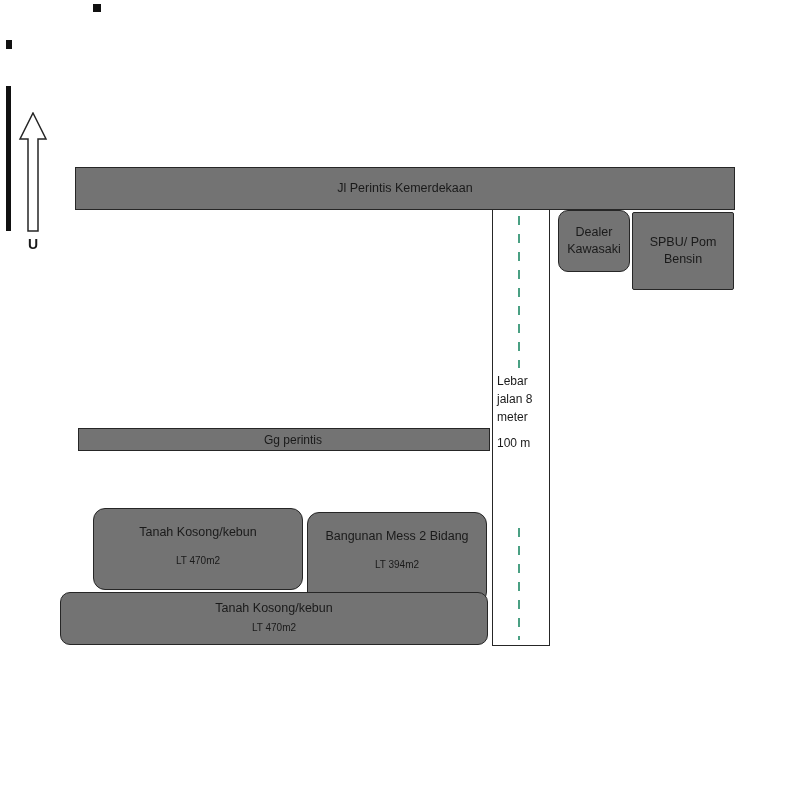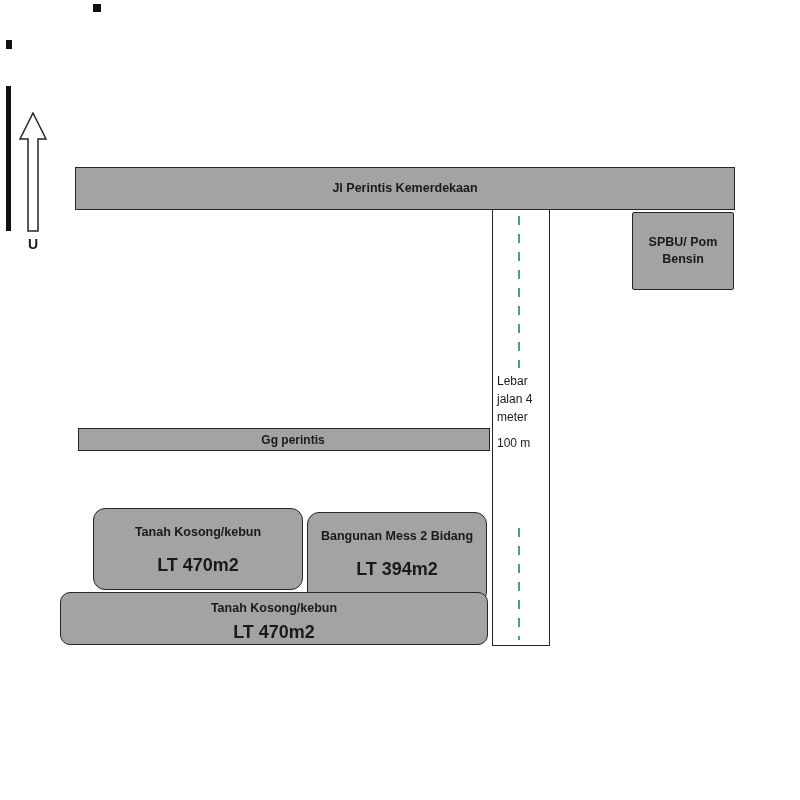--- a/index.html
+++ b/index.html
@@ -4,21 +4,21 @@
 <style>
   html,body{margin:0;padding:0;background:#ffffff;}
   #canvas{
     position:relative;
     width:800px;height:800px;
     background:#ffffff;
     font-family:"Liberation Sans", sans-serif;
     color:#1a1a1a;
     overflow:hidden;
   }
-  .stroke{border:1.5px solid #262626;box-sizing:border-box;position:absolute;background:#a3a3a3;font-weight:bold;}
+  .stroke{border:1.5px solid #262626;box-sizing:border-box;position:absolute;background:#737373;}
   .rounded{border-radius:12px;}
   .centered{display:flex;align-items:center;justify-content:center;text-align:center;}
   .label{font-size:12.5px;line-height:1.35;}
   
   .mark{position:absolute;background:#111;}
   
   #compass{position:absolute;left:18px;top:112px;width:30px;height:120px;}
   #compass-label{
     position:absolute;left:14px;top:236px;width:38px;
     text-align:center;font-weight:bold;font-size:14px;
@@ -46,21 +46,21 @@
   }
   #road-notes div{margin:0 0 8px 0;}
   
   #dealer-box{left:558px;top:210px;width:72px;height:62px;border-radius:10px;}
   #spbu-box{left:632px;top:212px;width:102px;height:78px;border-radius:2px;}
   
   #alley{left:78px;top:428px;width:412px;height:23px;font-size:12px;padding-left:18px;}
   
   .parcel{padding-top:16px;display:block;text-align:center;}
   .parcel .name{font-size:12.5px;}
-  .parcel .area{font-size:18px;margin-top:16px;}
+  .parcel .area{font-size:10px;margin-top:16px;}
   #parcel-left{left:93px;top:508px;width:210px;height:82px;}
   #parcel-mess{left:307px;top:512px;width:180px;height:92px;}
   #parcel-bottom{left:60px;top:592px;width:428px;height:53px;padding-top:8px;border-radius:10px;}
   #parcel-bottom .area{margin-top:7px;}
 </style>
 </head>
 <body>
 
 <div id="canvas">
 
@@ -75,24 +75,27 @@
 
   <div id="main-road" class="stroke centered">
     <span class="label">Jl Perintis Kemerdekaan</span>
   </div>
 
   <div id="vertical-road"></div>
   <div id="dash-top" class="dash"></div>
   <div id="dash-bottom" class="dash"></div>
 
   <div id="road-notes">
-    <div>Lebar jalan 4 meter</div>
+    <div>Lebar jalan 8 meter</div>
     <div>100 m</div>
   </div>
 
+  <div id="dealer-box" class="stroke centered">
+    <span class="label">Dealer Kawasaki</span>
+  </div>
   <div id="spbu-box" class="stroke centered">
     <span class="label">SPBU/ Pom Bensin</span>
   </div>
 
   <div id="alley" class="stroke centered">
     <span>Gg perintis</span>
   </div>
 
   <div id="parcel-left" class="stroke rounded parcel">
     <div class="name">Tanah Kosong/kebun</div>

